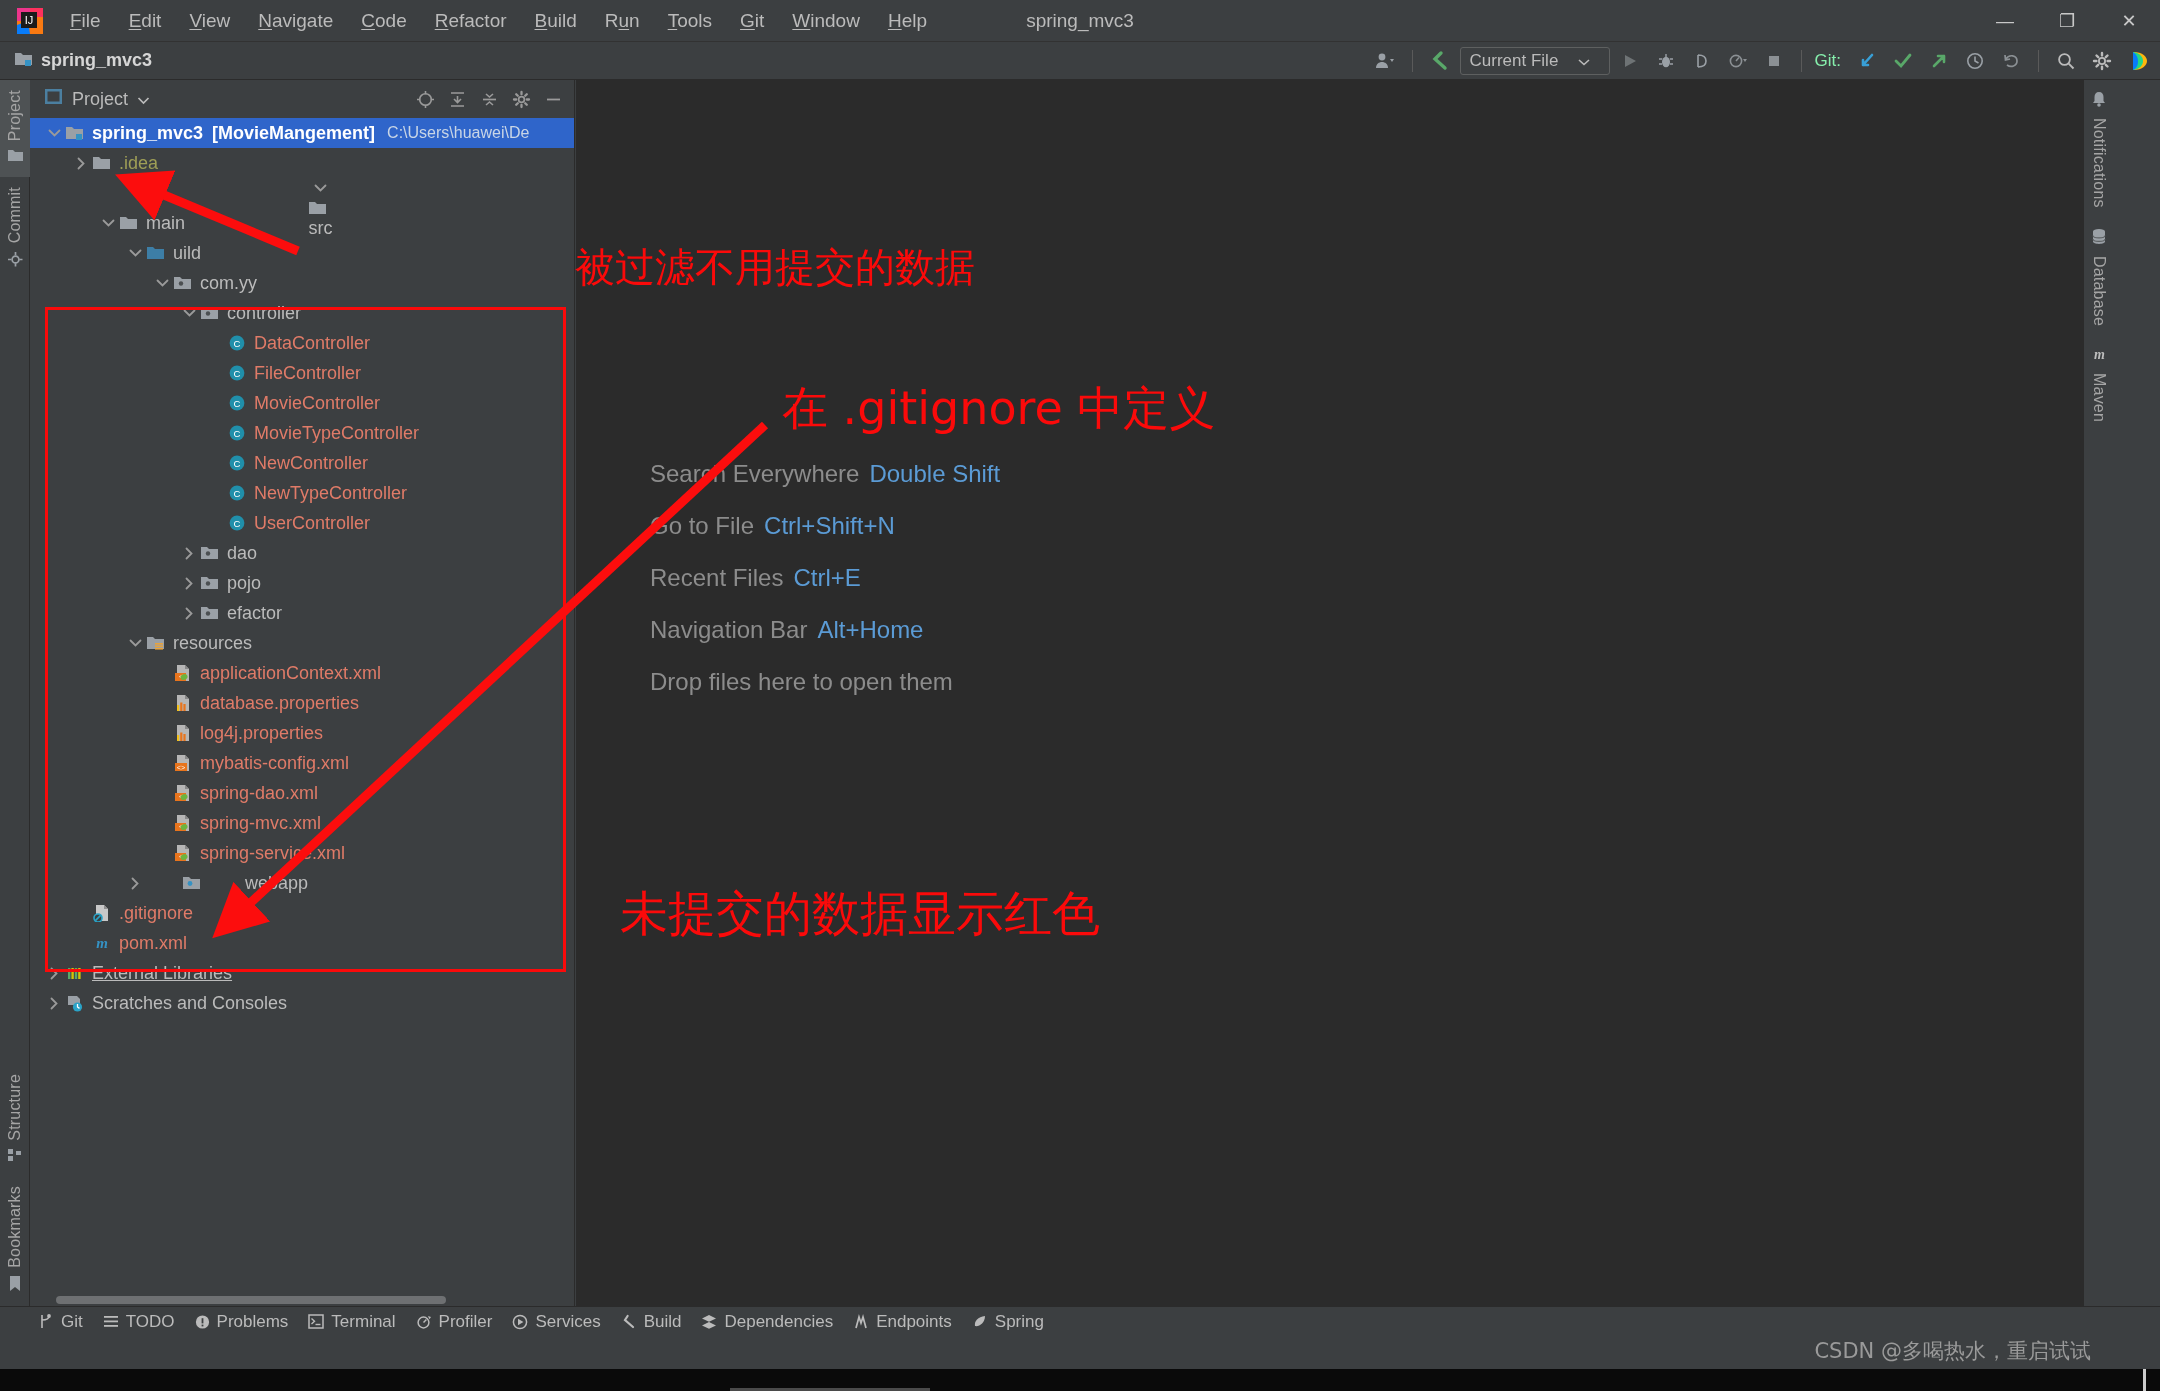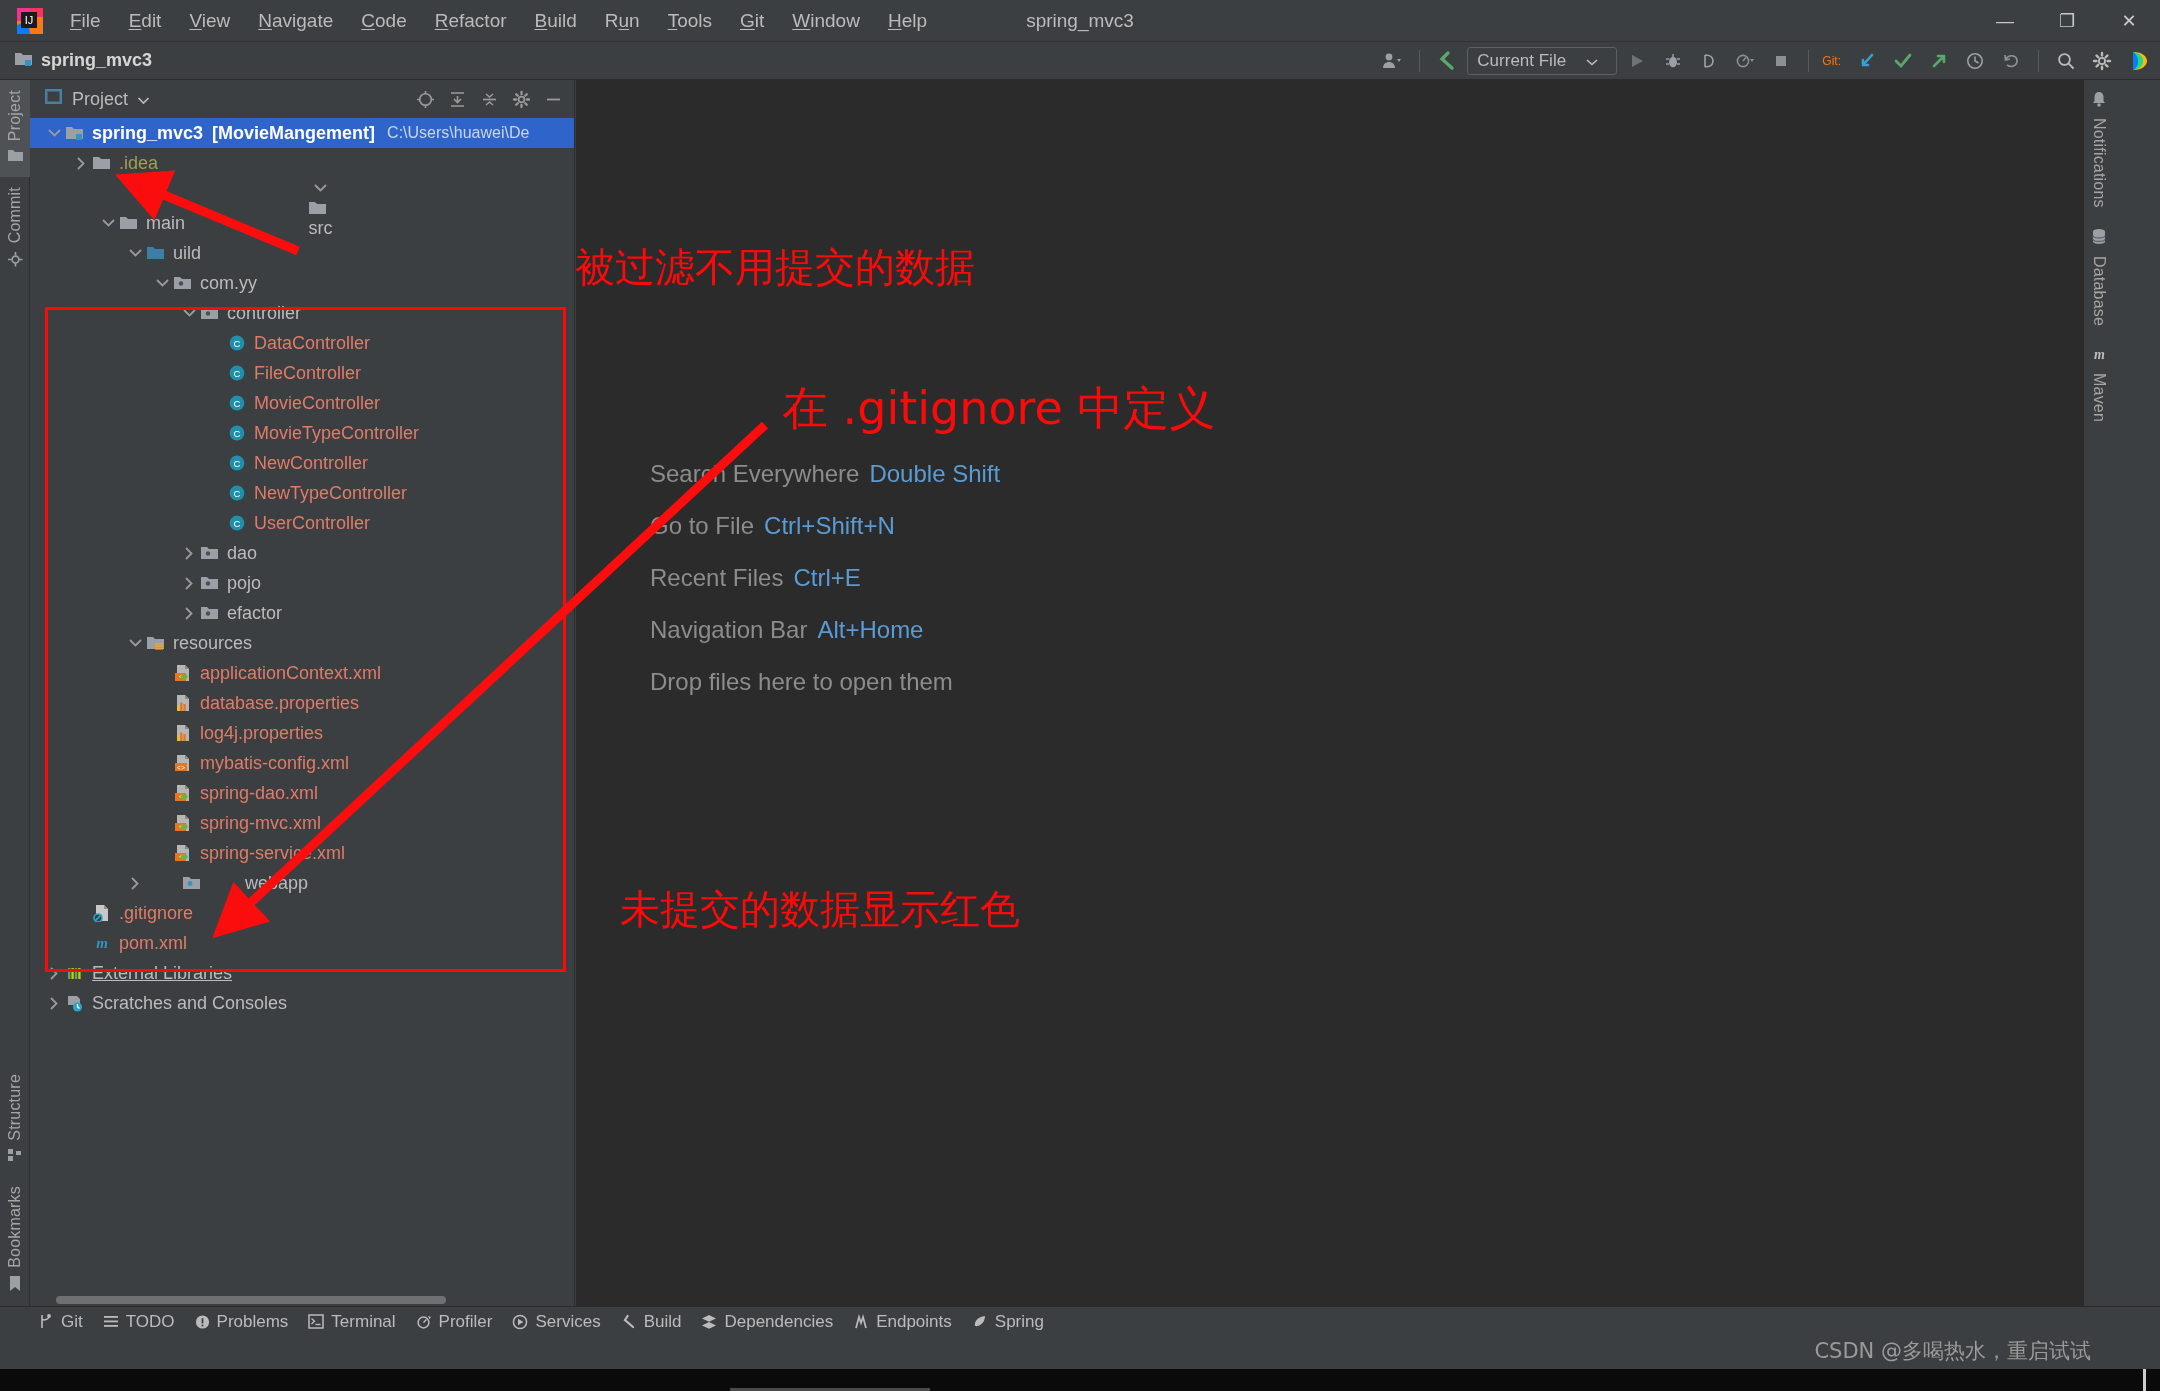--- a/index.html
+++ b/index.html
@@ -63,21 +63,21 @@
   .tb-btn {
     width: 32px; height: 30px; display: flex; align-items: center;
     justify-content: center; color: #a9b7c6; border-radius: 3px;
   }
   .tb-sep { width: 1px; height: 22px; background: #5a5a5a; margin: 0 7px; }
   .combo {
     height: 28px; min-width: 150px; border: 1px solid #5e6060;
     border-radius: 3px; display: flex; align-items: center; gap: 20px;
     padding: 0 9px; color: #bbbbbb; font-size: 17px; background: #3c3f41;
   }
-  .git-label { color: #f97316; font-size: 12px; margin: 0 6px 0 2px; }
+  .git-label { color: #86efac; font-size: 17px; margin: 0 6px 0 2px; }
 
   
   .stripe-left {
     position: absolute; left: 0; top: 80px; width: 30px; bottom: 85px;
     background: #3c3f41; border-right: 1px solid #2b2b2b;
   }
   .stripe-right {
     position: absolute; right: 0; top: 80px; width: 30px; bottom: 85px;
     background: #3c3f41; border-left: 1px solid #2b2b2b;
   }
@@ -897,21 +897,21 @@
         <path d="M0 0 L6 3 L0 6 Z" fill="#fc0d0d"></path>
       </marker>
     </defs>
     <line id="arrow1" stroke="#fc0d0d" stroke-width="9" marker-end="url(#ah)" x1="298" y1="251" x2="140" y2="185"></line>
     <line id="arrow2" stroke="#fc0d0d" stroke-width="9" marker-end="url(#ah)" x1="765" y1="425" x2="232" y2="920"></line>
   </svg>
   <div class="anno-box" id="annobox" style="left: 45px; top: 307px; width: 521px; height: 665px; border-color: rgb(251, 10, 10);"></div>
   <div id="annotexts">
       <div class="anno-text" style="left: 575px; top: 240px; font-size: 40px; color: rgb(251, 10, 10);">被过滤不用提交的数据</div>
       <div class="anno-text" style="left: 782px; top: 378px; font-size: 46px; color: rgb(251, 10, 10);">在 .gitignore 中定义</div>
-      <div class="anno-text" style="left: 620px; top: 882px; font-size: 40px; color: rgb(251, 10, 10);">未提交的数据显示红色</div>
+      <div class="anno-text" style="left: 620px; top: 882px; font-size: 48px; color: rgb(251, 10, 10);">未提交的数据显示红色</div>
     </div>
 
   <div class="bottombar" id="bottombar">
       <div class="bb-item">
         <span style="display: flex;">
           <svg width="16" height="17" viewBox="0 0 16 17">
             <path d="M4 2 v13 M4 7 c5 0 7 -1 7 -4" stroke="#bbbbbb" stroke-width="1.6" fill="none"></path>
             <circle cx="11" cy="3" r="1.9" fill="#bbbbbb"></circle>
           </svg>
         </span>

